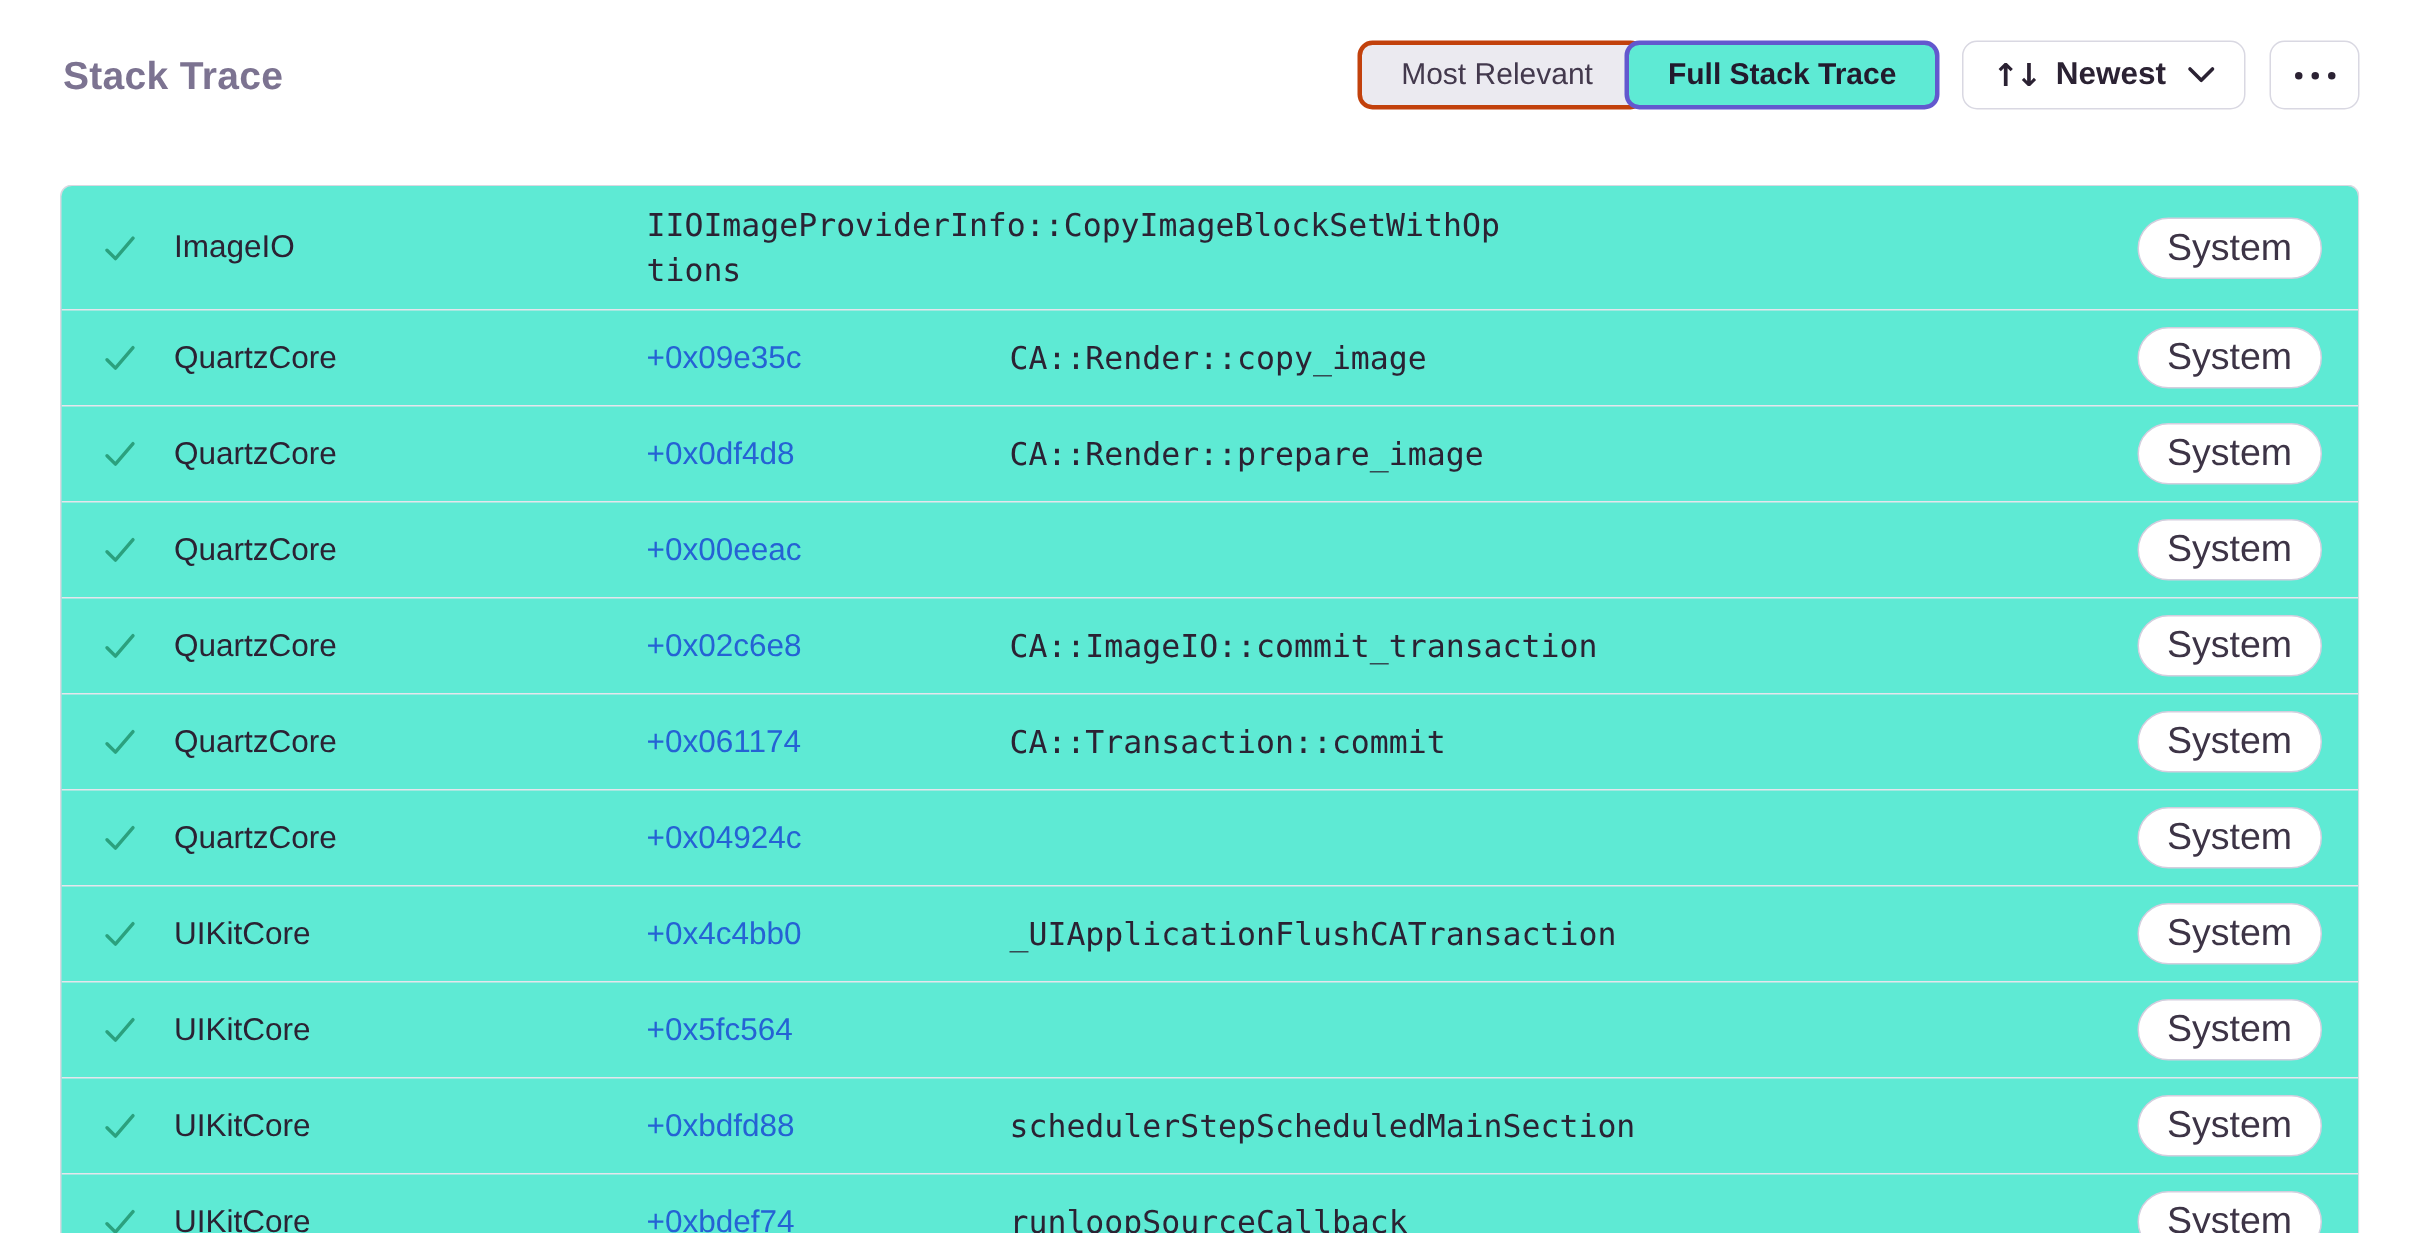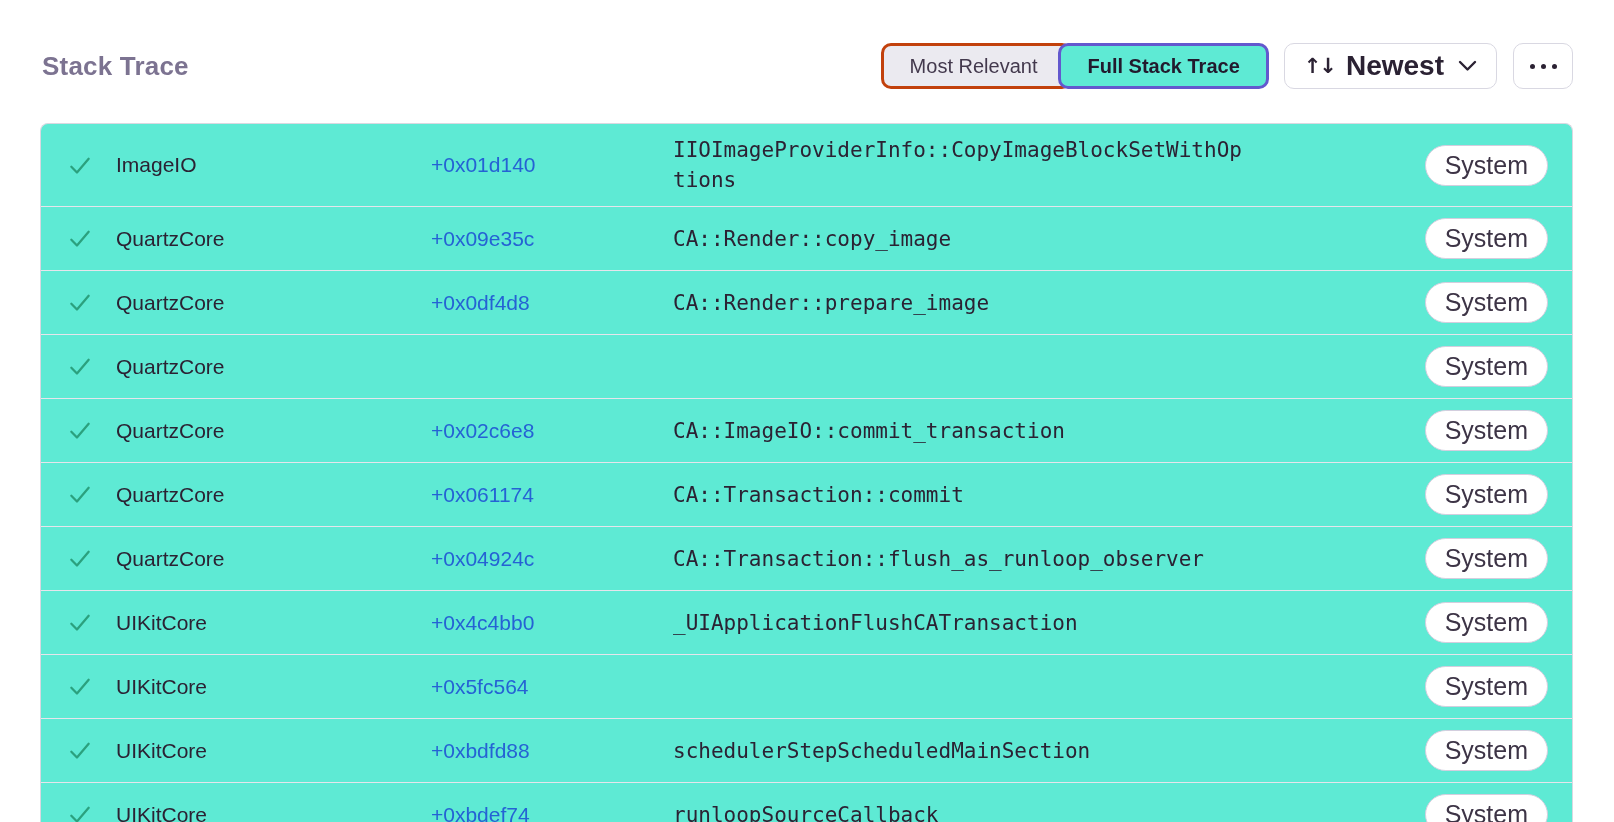--- a/index.html
+++ b/index.html
@@ -1,38 +1,38 @@
 <!DOCTYPE html>
 <html><head>
 <meta charset="utf-8">
 <style>
   * { margin:0; padding:0; box-sizing:border-box; }
   html,body { width:1614px; height:822px; background:#ffffff; overflow:hidden;
               font-family:"Liberation Sans",sans-serif; position:relative; }
 
   
-  .header { position:absolute; top:16px; left:0; width:1614px; height:92px;
+  .header { position:absolute; top:0; left:0; width:1614px; height:92px;
             display:flex; align-items:center; padding:8px 41px 0 42px; }
   .page-title { font-size:26px; font-weight:700; color:#7c7391; letter-spacing:.2px; }
   .header-actions { margin-left:auto; display:flex; align-items:center; }
 
   .seg { display:flex; align-items:center; }
   .seg-btn { height:46px; font-size:20px; cursor:pointer; white-space:nowrap; }
   .seg-btn.inactive { background:#ebeaf0; border:3px solid #c2410c; color:#43394d;
             border-radius:10px; padding:0 32px 0 26px; margin-right:-14px; font-weight:400; }
   .seg-btn.active { position:relative; z-index:2; background:#5eead4;
             border:3px solid #6358ce; border-radius:10px; padding:0 26px;
             font-weight:700; color:#221a2d; }
 
   .sort-btn { margin-left:15px; height:46px; background:#fff; border:1px solid #d9d8e2;
             border-radius:10px; display:flex; align-items:center; gap:11px;
             padding:0 19px; cursor:pointer; }
   .sort-arrows { font-family:"DejaVu Sans",sans-serif; font-size:21px; font-weight:600;
             color:#2b2233; letter-spacing:-2px; }
-  .sort-label { font-size:28px; font-weight:700; color:#2b2233; }
+  .sort-label { font-size:21px; font-weight:700; color:#2b2233; }
   .sort-chevron { margin-left:3px; display:flex; }
 
   .more-btn { margin-left:16px; width:60px; height:46px; background:#fff;
             border:1px solid #d9d8e2; border-radius:10px; display:flex;
             align-items:center; justify-content:center; gap:6px; cursor:pointer; }
   .more-btn i { width:5px; height:5px; border-radius:50%; background:#2b2233; display:block; }
 
   
   .trace { position:absolute; left:40px; top:92px; width:1533px; height:730px;
            background:#5eead4; border:1px solid #d9d8e1; border-bottom:none;
@@ -81,21 +81,20 @@
 </div>
 
 <div class="trace" id="trace-table">
   <div class="frame-row">
     <span class="cell-check">
       <svg width="27" height="27" viewBox="0 0 24 24">
         <path d="M4 13.2 L9.2 18.4 L20 5.8" fill="none" stroke="#2ba17e" stroke-width="2.1" stroke-linecap="round" stroke-linejoin="round"></path>
       </svg>
     </span>
     <span class="cell-module">ImageIO</span>
-    <span class="cell-address">+0x01d140</span>
     <span class="cell-function">IIOImageProviderInfo::CopyImageBlockSetWithOptions</span>
     <span class="cell-badge">System</span>
   </div>
 
   <div class="frame-row">
     <span class="cell-check">
       <svg width="27" height="27" viewBox="0 0 24 24">
         <path d="M4 13.2 L9.2 18.4 L20 5.8" fill="none" stroke="#2ba17e" stroke-width="2.1" stroke-linecap="round" stroke-linejoin="round"></path>
       </svg>
     </span>
@@ -117,20 +116,21 @@
     <span class="cell-badge">System</span>
   </div>
 
   <div class="frame-row">
     <span class="cell-check">
       <svg width="27" height="27" viewBox="0 0 24 24">
         <path d="M4 13.2 L9.2 18.4 L20 5.8" fill="none" stroke="#2ba17e" stroke-width="2.1" stroke-linecap="round" stroke-linejoin="round"></path>
       </svg>
     </span>
     <span class="cell-module">QuartzCore</span>
+    <span class="cell-address">+0x00eeac</span>
     <span class="cell-badge">System</span>
   </div>
 
   <div class="frame-row">
     <span class="cell-check">
       <svg width="27" height="27" viewBox="0 0 24 24">
         <path d="M4 13.2 L9.2 18.4 L20 5.8" fill="none" stroke="#2ba17e" stroke-width="2.1" stroke-linecap="round" stroke-linejoin="round"></path>
       </svg>
     </span>
     <span class="cell-module">QuartzCore</span>
@@ -152,21 +152,20 @@
   </div>
 
   <div class="frame-row">
     <span class="cell-check">
       <svg width="27" height="27" viewBox="0 0 24 24">
         <path d="M4 13.2 L9.2 18.4 L20 5.8" fill="none" stroke="#2ba17e" stroke-width="2.1" stroke-linecap="round" stroke-linejoin="round"></path>
       </svg>
     </span>
     <span class="cell-module">QuartzCore</span>
     <span class="cell-address">+0x04924c</span>
-    <span class="cell-function">CA::Transaction::flush_as_runloop_observer</span>
     <span class="cell-badge">System</span>
   </div>
 
   <div class="frame-row">
     <span class="cell-check">
       <svg width="27" height="27" viewBox="0 0 24 24">
         <path d="M4 13.2 L9.2 18.4 L20 5.8" fill="none" stroke="#2ba17e" stroke-width="2.1" stroke-linecap="round" stroke-linejoin="round"></path>
       </svg>
     </span>
     <span class="cell-module">UIKitCore</span>

